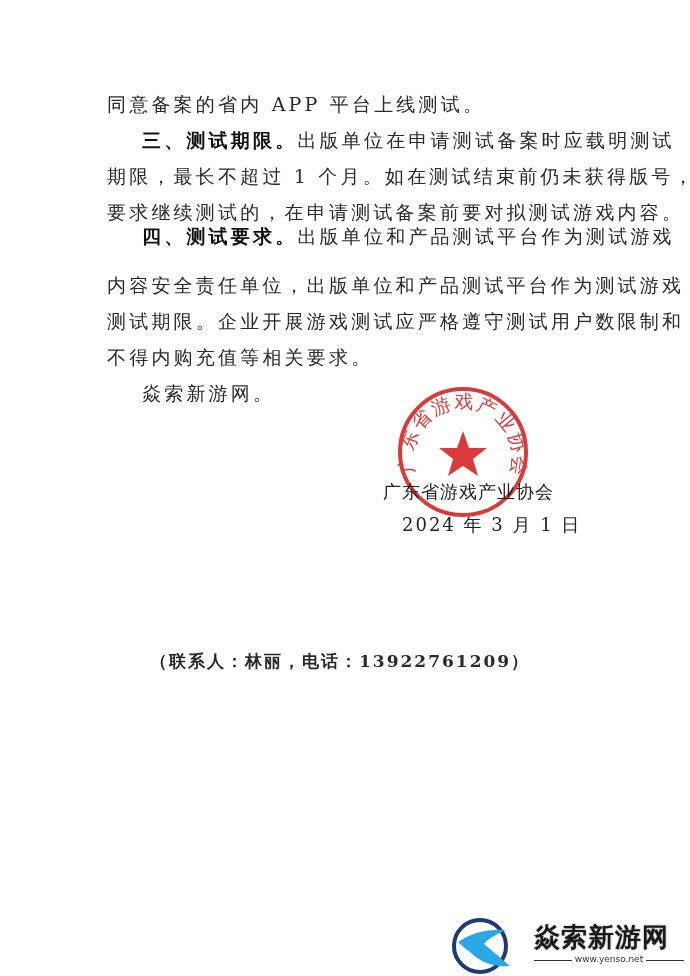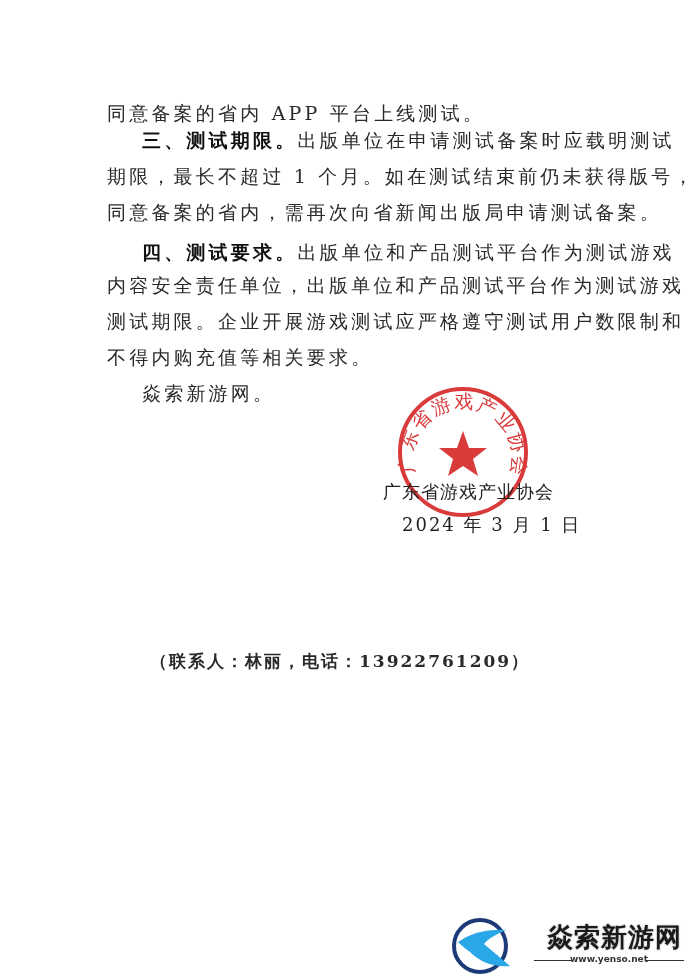--- a/index.html
+++ b/index.html
@@ -18,44 +18,43 @@
     }
     .sign {
       position: absolute; font-size: 18px; letter-spacing: 1px; white-space: nowrap; color: #222;
     }
     .contact { position: absolute; left: 150px; top: 650px; font-size: 17px; letter-spacing: 2px; white-space: nowrap; font-weight: bold; }
     .wm { position: absolute; left: 444px; top: 908px; width: 246px; height: 68px; }
     .wm-text {
       position: absolute; left: 90px; top: 12px; font-family: "DejaVu Sans", sans-serif;
       font-weight: bold; font-size: 26px; color: #1a1a1a; letter-spacing: 1px;
       text-shadow: 0 0 2px #999;
-      margin-left: 13px;
     }
     .wm-url {
       position: absolute; left: 90px; top: 46px; width: 150px; font-family: "DejaVu Sans", sans-serif;
-      font-size: 9px; color: #333; text-align: center; font-weight: bold;
+      font-size: 9px; color: #333; text-align: center;
     }
     .wm-url:before, .wm-url:after {
       content: ""; position: absolute; top: 6px; width: 38px; height: 1px; background: #333;
     }
     .wm-url:before { left: 0; }
     .wm-url:after { right: 0; }
   </style>
 </head>
 <body>
 
-<div class="line" style="top:101px">同意备案的省内 APP 平台上线测试。</div>
+<div class="line" style="top:92px">同意备案的省内 APP 平台上线测试。</div>
 
 <div class="line indent" style="top:128px">
   <span class="bold">三、测试期限。</span><span>出版单位在申请测试备案时应载明测试</span>
 </div>
 <div class="line" style="top:164px">期限，最长不超过 1 个月。如在测试结束前仍未获得版号，</div>
-<div class="line" style="top:200px">同意备案的省内，需再次向省新闻出版局申请测试备案。</div>
+<div class="line" style="top:200px">要求继续测试的，在申请测试备案前要对拟测试游戏内容。</div>
 
-<div class="line indent" style="top:240px">
+<div class="line indent" style="top:224px">
   <span class="bold">四、测试要求。</span><span>出版单位和产品测试平台作为测试游戏</span>
 </div>
 <div class="line" style="top:273px">内容安全责任单位，出版单位和产品测试平台作为测试游戏</div>
 <div class="line" style="top:309px">测试期限。企业开展游戏测试应严格遵守测试用户数限制和</div>
 <div class="line" style="top:345px">不得内购充值等相关要求。</div>
 
 <div class="line indent" style="top:381px">焱索新游网。</div>
 
 <svg class="seal" viewBox="0 0 134 134">
   <circle cx="67" cy="67" r="63" fill="none" stroke="#d93a3a" stroke-width="4"></circle>

